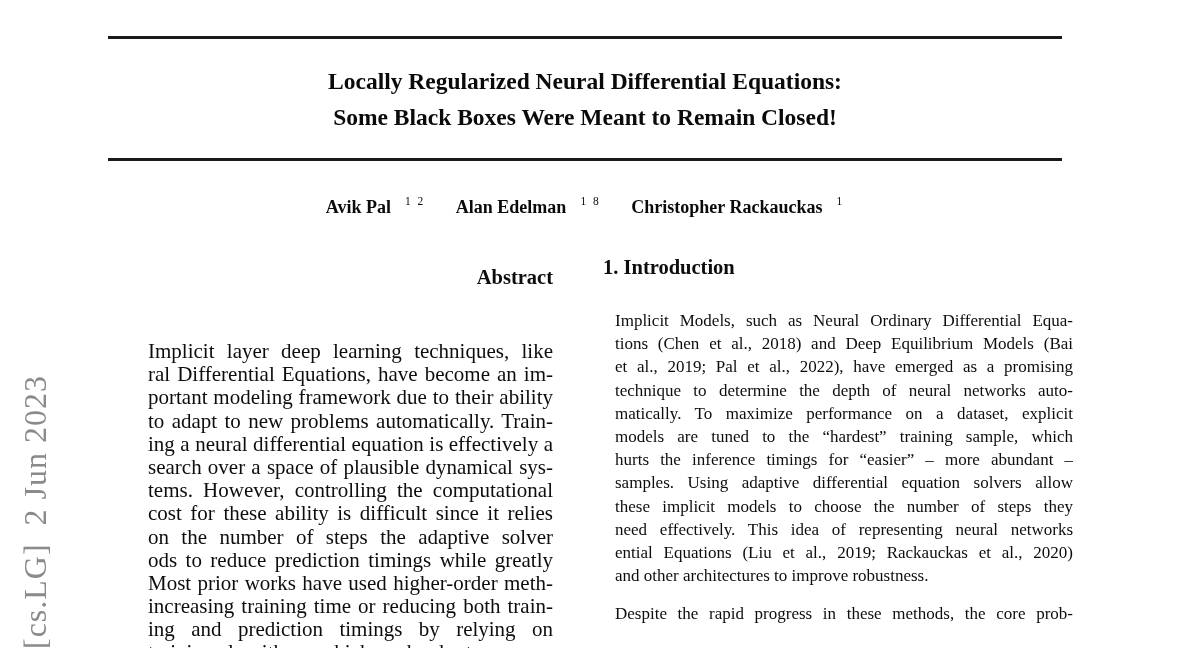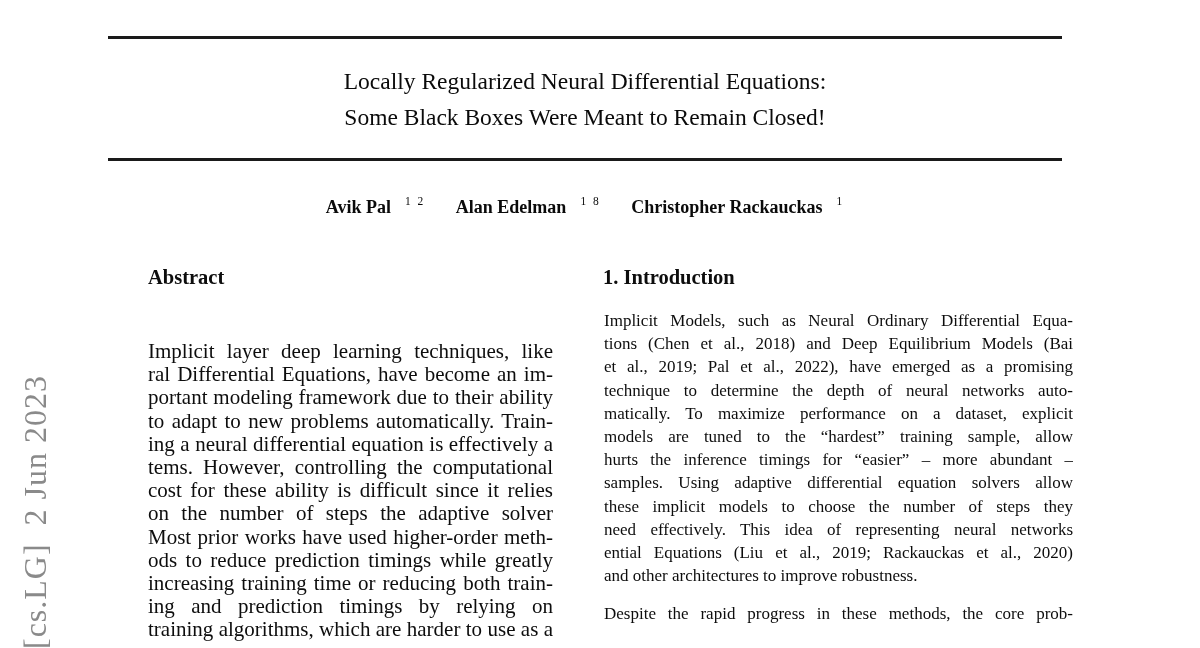--- a/index.html
+++ b/index.html
@@ -25,21 +25,21 @@
   }
   .rule.top { top: 36px; }
   .rule.mid { top: 158px; }
 
   .title-block {
     position: absolute;
     left: 108px;
     top: 64px;
     width: 954px;
     text-align: center;
-    font-weight: normal;
+    font-weight: bold;
     font-size: 23.5px;
     line-height: 35.5px;
     color: #0a0a0a;
   }
 
   .authors {
     position: absolute;
     left: 108px;
     top: 196px;
     width: 954px;
@@ -56,48 +56,48 @@
     top: -1px;
     margin-left: 14px;
     letter-spacing: 2px;
   }
 
   .abstract-heading {
     position: absolute;
     left: 148px;
     top: 266px;
     width: 405px;
-    text-align: left;
+    text-align: right;
     font-weight: bold;
     font-size: 20.5px;
   }
   .abstract-body {
     position: absolute;
     left: 148px;
     top: 340px;
     width: 405px;
     font-size: 21px;
   }
 
   .intro-heading {
     position: absolute;
     left: 603px;
-    top: 266px;
+    top: 256px;
     width: 470px;
     font-weight: bold;
     font-size: 20.5px;
   }
   .intro-body {
     position: absolute;
     left: 603px;
     top: 309px;
     width: 470px;
     font-size: 17px;
   }
-  .para { margin: 0 0 15px 1px; }
+  .para { margin: 0 0 15px 12px; }
 
   .jlines > div {
     height: 23.2px;
     line-height: 23.2px;
     text-align: justify;
     text-align-last: justify;
     overflow: hidden;
   }
   .jlines > div:last-child {
     text-align-last: left;
@@ -143,39 +143,40 @@
     <span class="author"><span>Christopher Rackauckas</span><sup>1</sup></span>
   </div>
 
   <div class="abstract-heading">Abstract</div>
   <div class="abstract-body jlines">
       <div>Implicit layer deep learning techniques, like Neu-</div>
       <div>ral Differential Equations, have become an im-</div>
       <div>portant modeling framework due to their ability</div>
       <div>to adapt to new problems automatically. Train-</div>
       <div>ing a neural differential equation is effectively a</div>
+      <div>search over a space of plausible dynamical sys-</div>
       <div>tems. However, controlling the computational</div>
       <div>cost for these ability is difficult since it relies</div>
       <div>on the number of steps the adaptive solver takes.</div>
+      <div>ods to reduce prediction timings while greatly</div>
       <div>Most prior works have used higher-order meth-</div>
-      <div>ods to reduce prediction timings while greatly</div>
       <div>increasing training time or reducing both train-</div>
       <div>ing and prediction timings by relying on specific</div>
       <div>training algorithms, which are harder to use as a</div>
     </div>
 
   <div class="intro-heading">1. Introduction</div>
   <div class="intro-body">
     <div class="para jlines">
         <div>Implicit Models, such as Neural Ordinary Differential Equa-</div>
         <div>tions (Chen et al., 2018) and Deep Equilibrium Models (Bai</div>
         <div>et al., 2019; Pal et al., 2022), have emerged as a promising</div>
         <div>technique to determine the depth of neural networks auto-</div>
         <div>matically. To maximize performance on a dataset, explicit</div>
-        <div>models are tuned to the “hardest” training sample, allow</div>
+        <div>models are tuned to the “hardest” training sample, which</div>
         <div>hurts the inference timings for “easier” – more abundant –</div>
         <div>samples. Using adaptive differential equation solvers allow</div>
         <div>these implicit models to choose the number of steps they</div>
         <div>need effectively. This idea of representing neural networks</div>
         <div>ential Equations (Liu et al., 2019; Rackauckas et al., 2020)</div>
         <div>and other architectures to improve robustness.</div>
       </div>
     <div class="para jlines">
         <div>Despite the rapid progress in these methods, the core prob-</div>
       </div>

